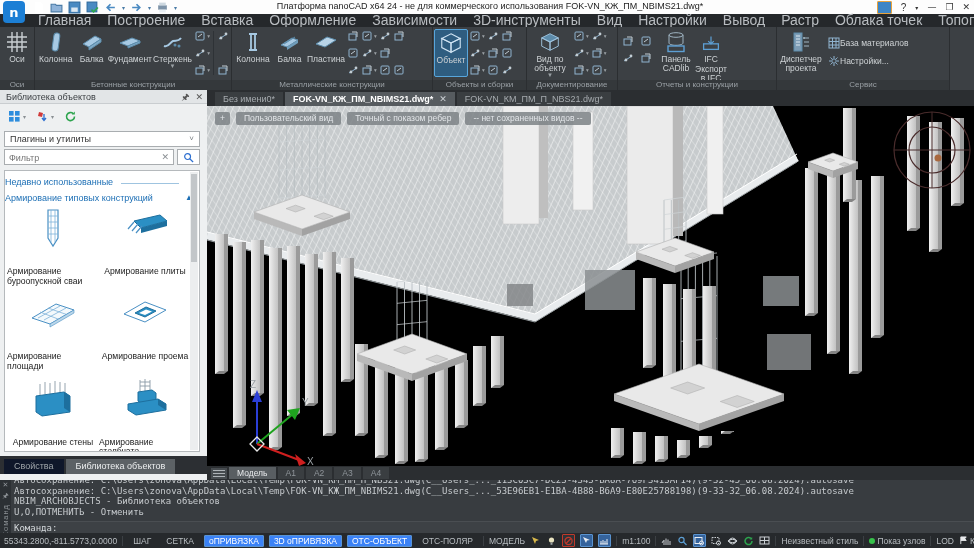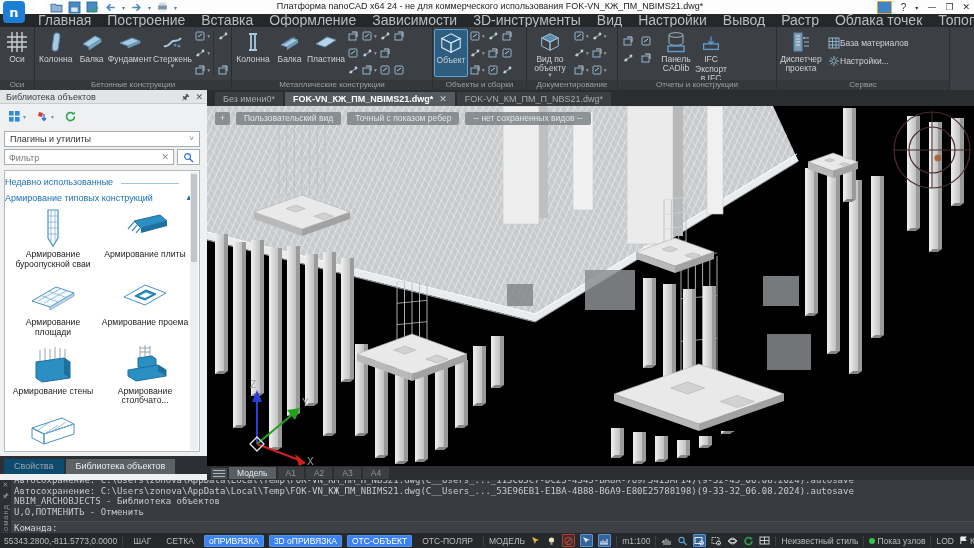--- a/index.html
+++ b/index.html
@@ -65,24 +65,24 @@
   #search-btn{left:177px;top:59px;width:23px;height:16px;display:flex;align-items:center;justify-content:center;}
   #lib-list{left:4px;top:80px;width:196px;height:282px;background:#fff;border:1px solid #b5b9bc;box-sizing:border-box;overflow:hidden;}
   #lib-scroll{position:absolute;right:1px;top:1px;width:8px;height:278px;background:#eceeef;}
   #lib-scroll .thumb{position:absolute;left:1px;top:2px;width:6px;height:88px;background:#c2c6c9;}
   .sect{position:relative;margin:6px 6px 0 0;font-size:9px;color:#1d6fb5;white-space:nowrap;}
   .sect .rule{position:absolute;right:12px;top:6px;height:1px;background:#9fc4e0;}
   .sect .chevup{position:absolute;right:0;top:0;color:#1d6fb5;font-size:8px;}
   #cards{position:absolute;left:2px;top:36px;width:184px;display:flex;flex-wrap:wrap;}
   .card{width:92px;display:flex;flex-direction:column;align-items:center;margin-bottom:6px;}
   .card svg{width:50px;height:42px;}
-  .card .clabel{font-size:8.6px;color:#222;text-align:center;line-height:1.12;margin-top:1px;}
+  .card .clabel{font-size:8.6px;color:#222;line-height:1.12;margin-top:18px;}
   #panel-tabs{left:0;top:366px;width:207px;height:18px;background:#2c2f33;display:flex;align-items:flex-end;gap:2px;padding-left:4px;box-sizing:border-box;}
   .ptab{font-size:9px;padding:2px 10px 3px 10px;}
-  .ptab.inactive{background:#0c4a6e;color:#9fa5a9;}
+  .ptab.inactive{background:#0f172a;color:#9fa5a9;}
   .ptab.active{background:#5c6165;color:#eceeef;}
   
   #viewport{left:207px;top:90px;width:767px;height:390px;background:#000;}
   #doc-tabs{left:0;top:0;width:767px;height:16px;background:#2b2e31;display:flex;align-items:flex-end;gap:2px;padding-left:8px;box-sizing:border-box;}
   .dtab{font-size:9px;line-height:14px;padding:0 8px;white-space:nowrap;display:flex;align-items:center;gap:6px;}
   .dtab.inactive{background:#3a3e41;color:#a6abaf;}
   .dtab.active{background:#565b5f;color:#fff;font-weight:bold;}
   .dtab .x{font-weight:normal;color:#c9ced2;font-size:9px;}
   #canvas{left:0;top:16px;width:767px;height:360px;background:#000;overflow:hidden;}
   #vp-controls{position:absolute;left:8px;top:6px;display:flex;gap:6px;z-index:5;}

